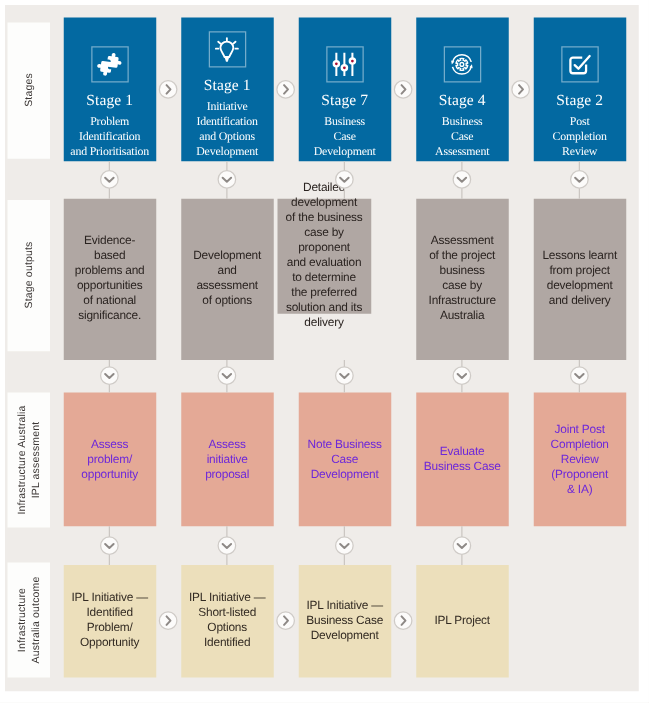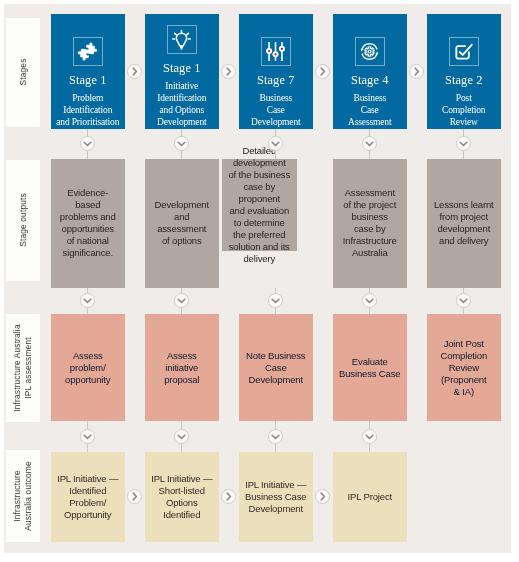--- a/index.html
+++ b/index.html
@@ -13,21 +13,21 @@
       transform:translate(-50%,-50%) rotate(-90deg);
       white-space:pre;font-size:8.4px;line-height:11px;color:#3a3533;
       letter-spacing:.15px;text-align:center;}
 
   .cell{position:absolute;box-sizing:border-box;display:flex;flex-direction:column;
         align-items:center;justify-content:center;text-align:center;}
   .cell .body{font-size:9.5px;line-height:12px;letter-spacing:-.15px;white-space:pre-line;}
 
   .r-stage{background:#0369a1;color:#ffffff;justify-content:flex-end;padding-top:11.3px;font-family:Liberation Serif, serif;}
   .r-out{background:#b0a7a3;color:#2a2320;}
-  .r-ipl{background:#e4a996;color:#0f172a;}
+  .r-ipl{background:#e4a996;color:#6d28d9;}
   .r-outcome{background:#ecdfbb;color:#322a22;}
 
   .r-stage .title{font-size:12.4px;line-height:14px;letter-spacing:.1px;margin-bottom:5px;}
   .r-stage .body{font-size:9.5px;line-height:12.2px;}
 
   .iconbox{width:30px;height:28.6px;border:1px solid rgba(255,255,255,.45);
            box-sizing:border-box;display:flex;align-items:center;justify-content:center;
            margin-bottom:7px;}
   .icn{display:block;}
 

